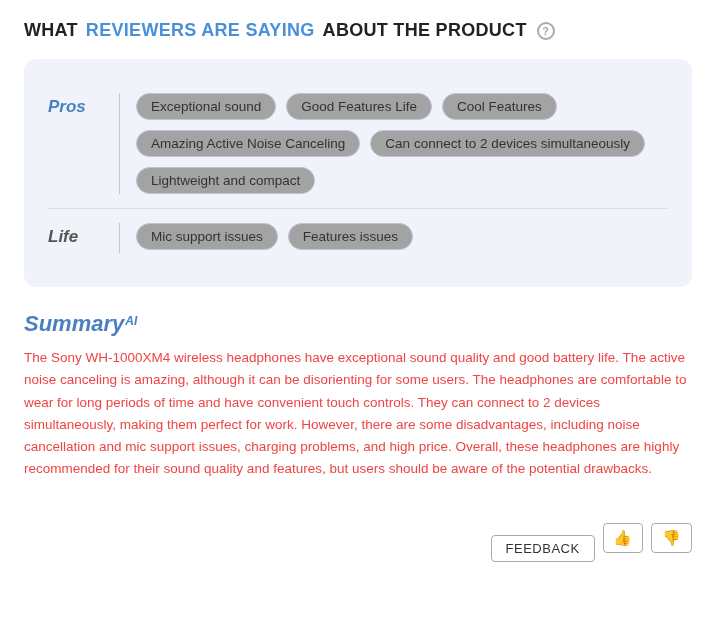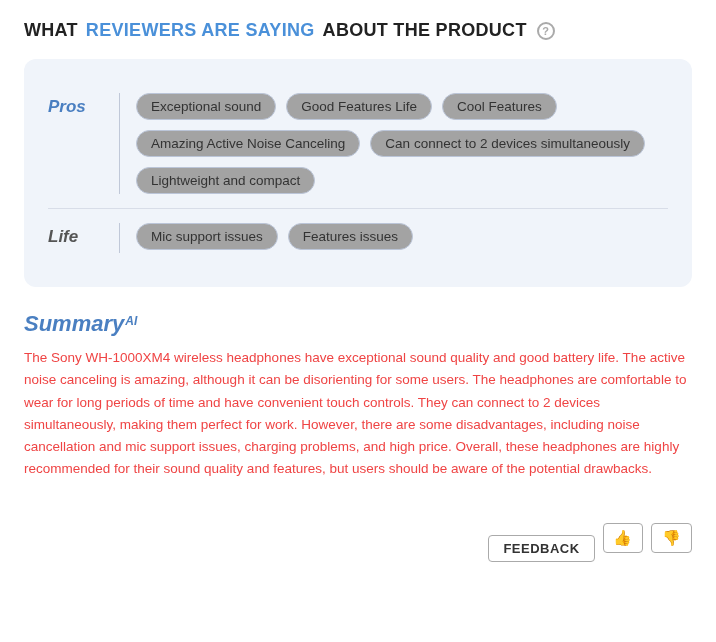--- a/index.html
+++ b/index.html
@@ -131,21 +131,21 @@
       gap: 8px;
       margin-top: 18px;
     }
 
     .feedback-btn {
       border: 1.5px solid #aaa;
       background: #fff;
       border-radius: 4px;
       padding: 5px 14px;
       font-size: 13px;
-      font-weight: 700;
+      font-weight: 400;
       color: #333;
       cursor: pointer;
       letter-spacing: 0.5px;
       margin-top: 20px;
     }
 
     .thumb-btn {
       border: 1.5px solid #aaa;
       background: #fff;
       border-radius: 4px;

